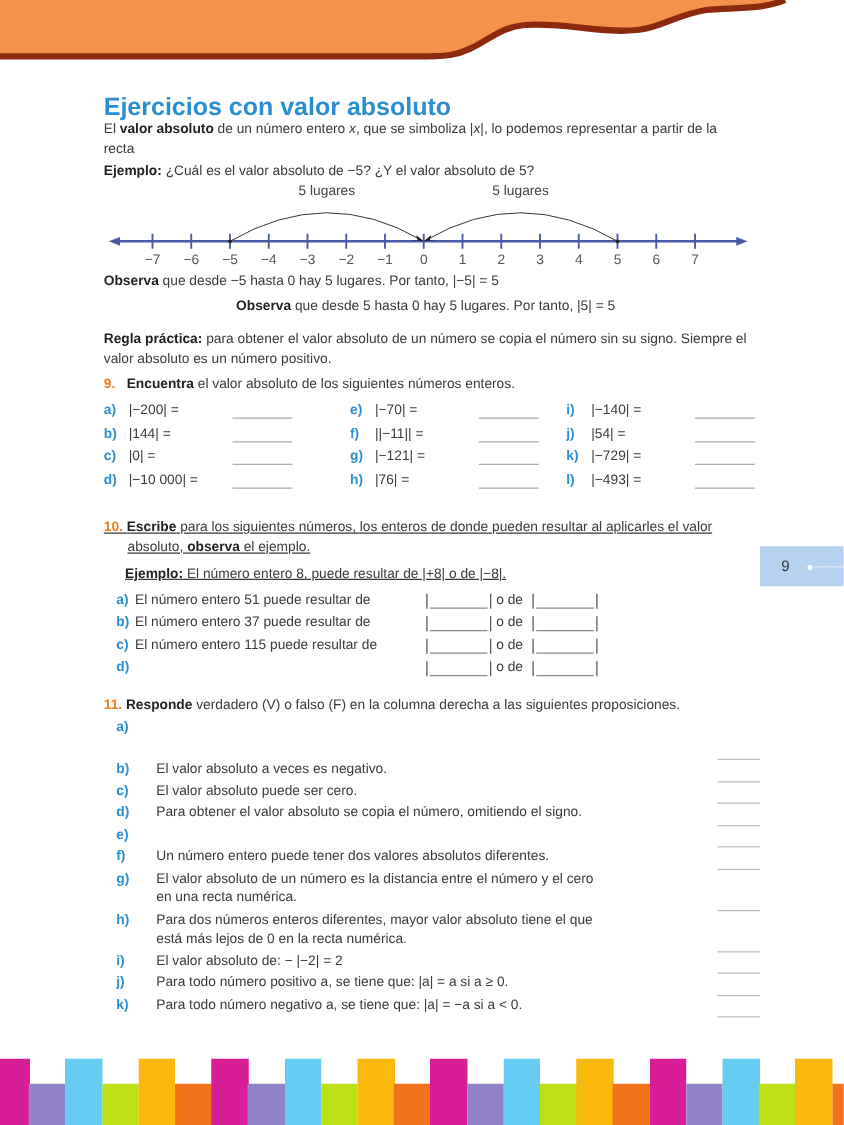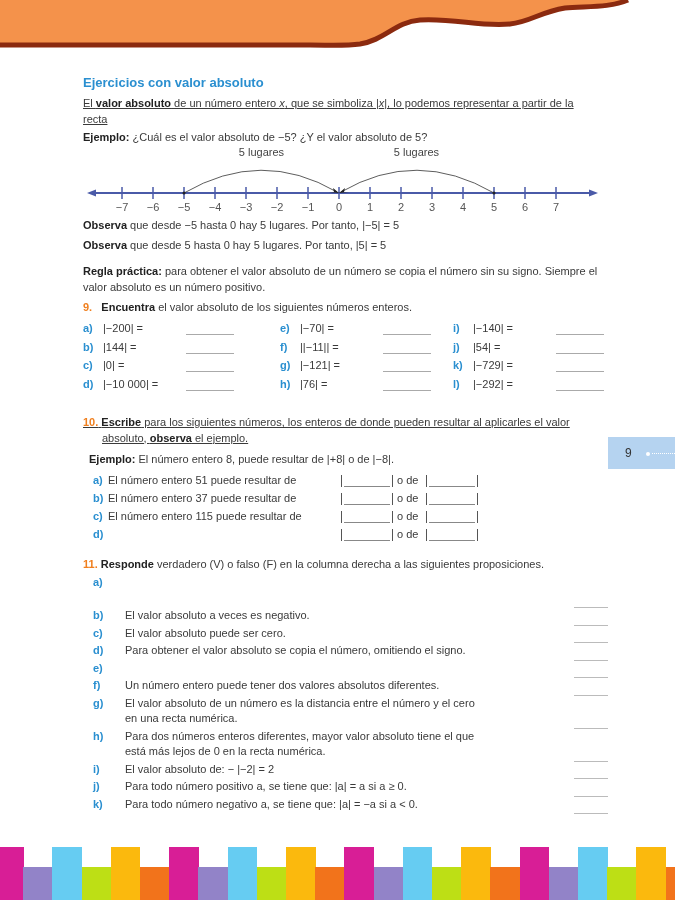--- a/index.html
+++ b/index.html
@@ -2,21 +2,21 @@
 <html><head>
 <meta charset="utf-8">
 <style>
   * { box-sizing: border-box; margin: 0; padding: 0; }
   html, body { width: 675px; height: 900px; background: #ffffff; overflow: hidden; }
   body { position: relative; font-family: "Liberation Sans", sans-serif; color: #3a3a3a; font-size: 11px; }
 
   .header-wave { position: absolute; left: 0; top: 0; width: 675px; height: 50px; }
 
   .content { position: absolute; left: 83px; top: 0; width: 515px; }
-  .title { position: absolute; top: 75px; left: 0; font-size: 13px; font-weight: bold; color: #2a8fd0; }
+  .title { position: absolute; top: 75px; left: 0; font-size: 20px; font-weight: bold; color: #2a8fd0; }
   .p { position: absolute; left: 0; width: 515px; font-size: 11px; line-height: 15.5px; color: #3a3a3a; }
   b { color: #222; }
   i.v { font-style: italic; }
 
   .numline { position: absolute; left: 83px; top: 145px; width: 520px; height: 70px; }
 
   .q-num { color: #f07f1e; font-weight: bold; }
   .lbl { color: #2a8fd0; font-weight: bold; }
 
   .ex9 { position: absolute; top: 322px; left: 0; width: 515px; }
@@ -49,21 +49,21 @@
 <body>
 
 <svg class="header-wave" viewBox="0 0 675 50" width="675" height="50">
   <path d="M0,0 L628,0 C610,8 585,6 565,8 C540,12 530,22 510,24 C480,27 455,18 420,20 C395,22 385,40 360,44 C345,46 330,45 310,45 L0,45 Z" fill="#f4924b"></path>
   <path d="M0,45 L310,45 C330,45 345,46 360,44 C385,40 395,22 420,20 C455,18 480,27 510,24 C530,22 540,12 565,8 C585,6 610,8 628,0" fill="none" stroke="#8b2a0f" stroke-width="5"></path>
 </svg>
 
 <div class="content">
   <div class="title">Ejercicios con valor absoluto</div>
 
-  <div class="p" style="top:96px;text-decoration:underline;">
+  <div class="p" style="top:96px;">
     <span>El </span><b>valor absoluto</b><span> de un número entero </span><i class="v">x</i><span>, que se simboliza |</span><i class="v">x</i><span>|, lo podemos representar a partir de la recta</span><br>
   </div>
 
   <div class="p" style="top:130px;">
     <b>Ejemplo:</b><span> ¿Cuál es el valor absoluto de −5? ¿Y el valor absoluto de 5?</span>
   </div>
 </div>
 
 <svg class="numline" id="numline" viewBox="0 0 520 70" width="520" height="70">
     <line x1="8" y1="48" x2="510" y2="48" stroke="#4a5aa8" stroke-width="2"></line>
@@ -106,21 +106,21 @@
     <path d="M411,48 Q333.5,3 258,47" fill="none" stroke="#333" stroke-width="0.8"></path>
     <path d="M256,48 l6,-5 l-1,4 l5,0 Z" fill="#222"></path>
     <circle cx="411" cy="48" r="1.5" fill="#222"></circle>
     <text x="333.5" y="11" text-anchor="middle" font-size="11" fill="#444" font-family="Liberation Sans, sans-serif">5 lugares</text>
   </svg>
 
 <div class="content">
   <div class="p" style="top:218px;">
     <b>Observa</b><span> que desde −5 hasta 0 hay 5 lugares. Por tanto, |−5| = 5</span>
   </div>
-  <div class="p" style="top:238px;">
+  <div class="p" style="top:238px;text-align:center;">
     <b>Observa</b><span> que desde 5 hasta 0 hay 5 lugares. Por tanto, |5| = 5</span>
   </div>
   <div class="p" style="top:264px;">
     <b>Regla práctica:</b><span> para obtener el valor absoluto de un número se copia el número sin su signo. Siempre el</span><br>
     <span>valor absoluto es un número positivo.</span>
   </div>
 
   <div class="p" style="top:300px;">
     <span class="q-num">9.</span>&nbsp;&nbsp;&nbsp;<b>Encuentra</b><span> el valor absoluto de los siguientes números enteros.</span>
   </div>
@@ -175,30 +175,30 @@
         <span class="expr">|54| =</span>
         <span class="blank"></span>
       </div>
       <div class="ex9-item" style="left: 370px; top: 37px; width: 160px;">
         <span class="lbl">k)</span>
         <span class="expr">|−729| =</span>
         <span class="blank"></span>
       </div>
       <div class="ex9-item" style="left: 370px; top: 55.5px; width: 160px;">
         <span class="lbl">l)</span>
-        <span class="expr">|−292| =</span>
+        <span class="expr">|−493| =</span>
         <span class="blank"></span>
       </div>
     </div>
 
   <div class="p" style="top:415px;text-decoration:underline;">
     <span class="q-num">10.</span>&nbsp;<b>Escribe</b><span> para los siguientes números, los enteros de donde pueden resultar al aplicarles el valor</span><br>
     <span style="padding-left:19px">absoluto, </span><b>observa</b><span> el ejemplo.</span>
   </div>
-  <div class="p" style="top:452px; left:6px;">
+  <div class="p" style="top:452px; left:17px;text-decoration:underline;">
     <b>Ejemplo:</b><span> El número entero 8, puede resultar de |+8| o de |−8|.</span>
   </div>
   <div id="ex10">
       <div class="ex10-item" style="top: 474px;">
         <span class="lbl">a)</span>
         <span class="txt">El número entero 51 puede resultar de</span>
         <span class="absbox" style="left:248px">
           <span class="ul"></span>
         </span>
         <span class="ode" style="left:304px">o de</span>

